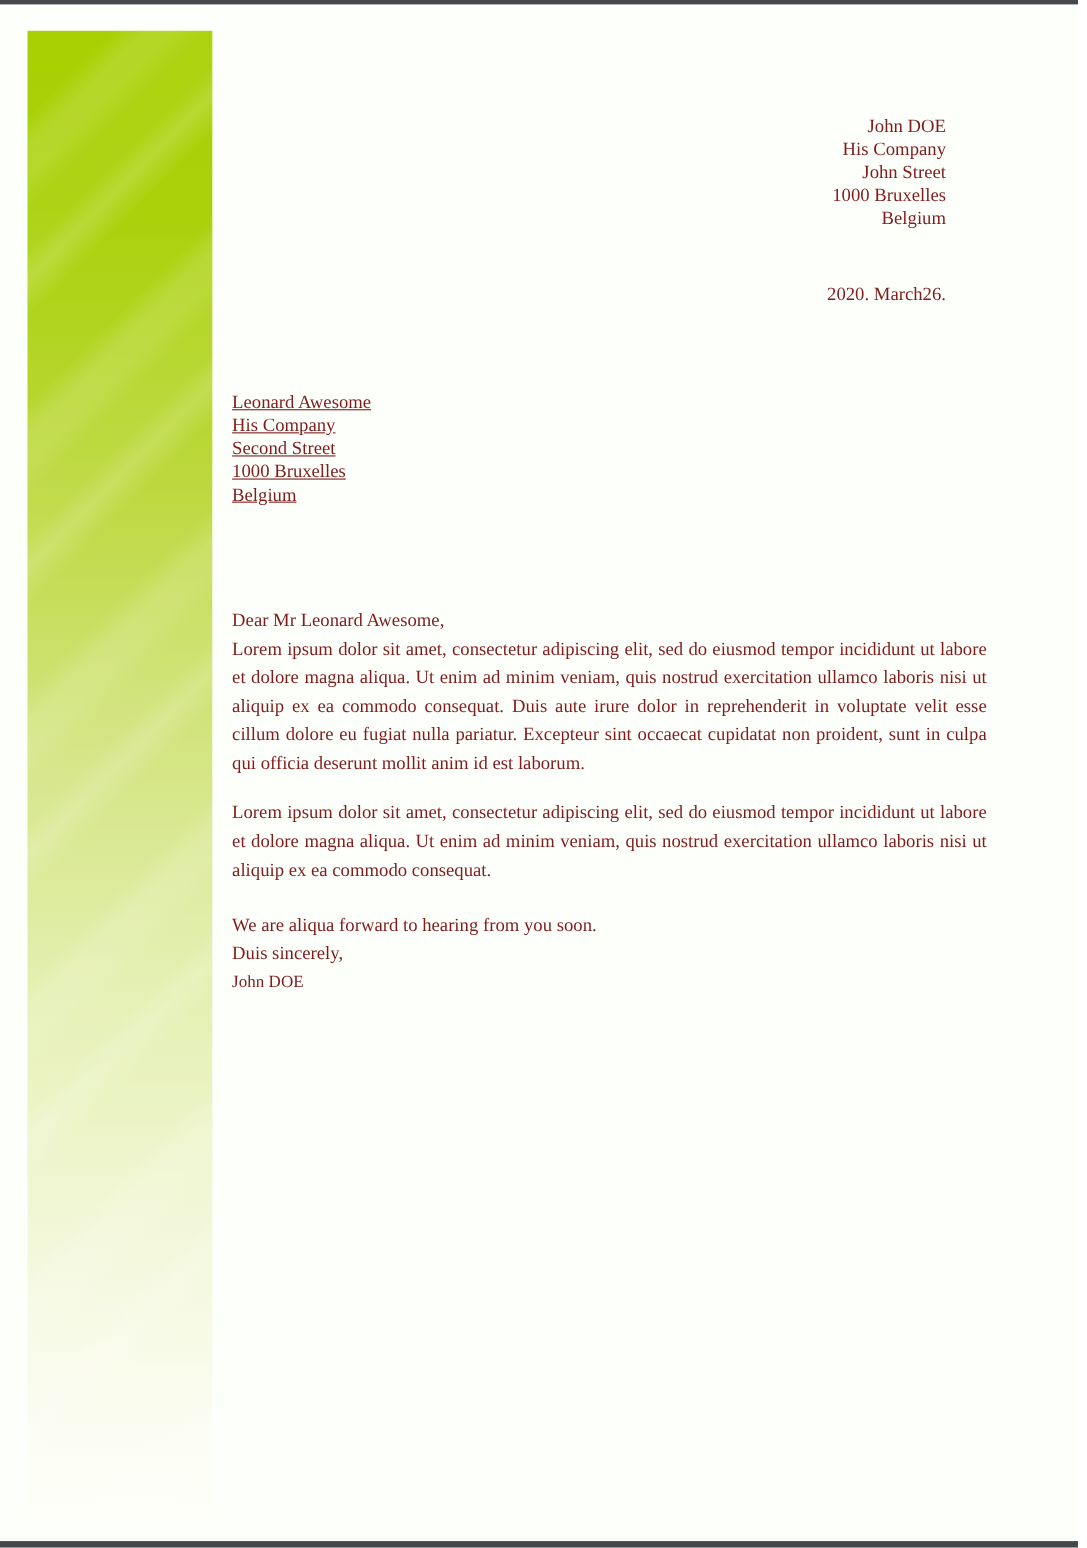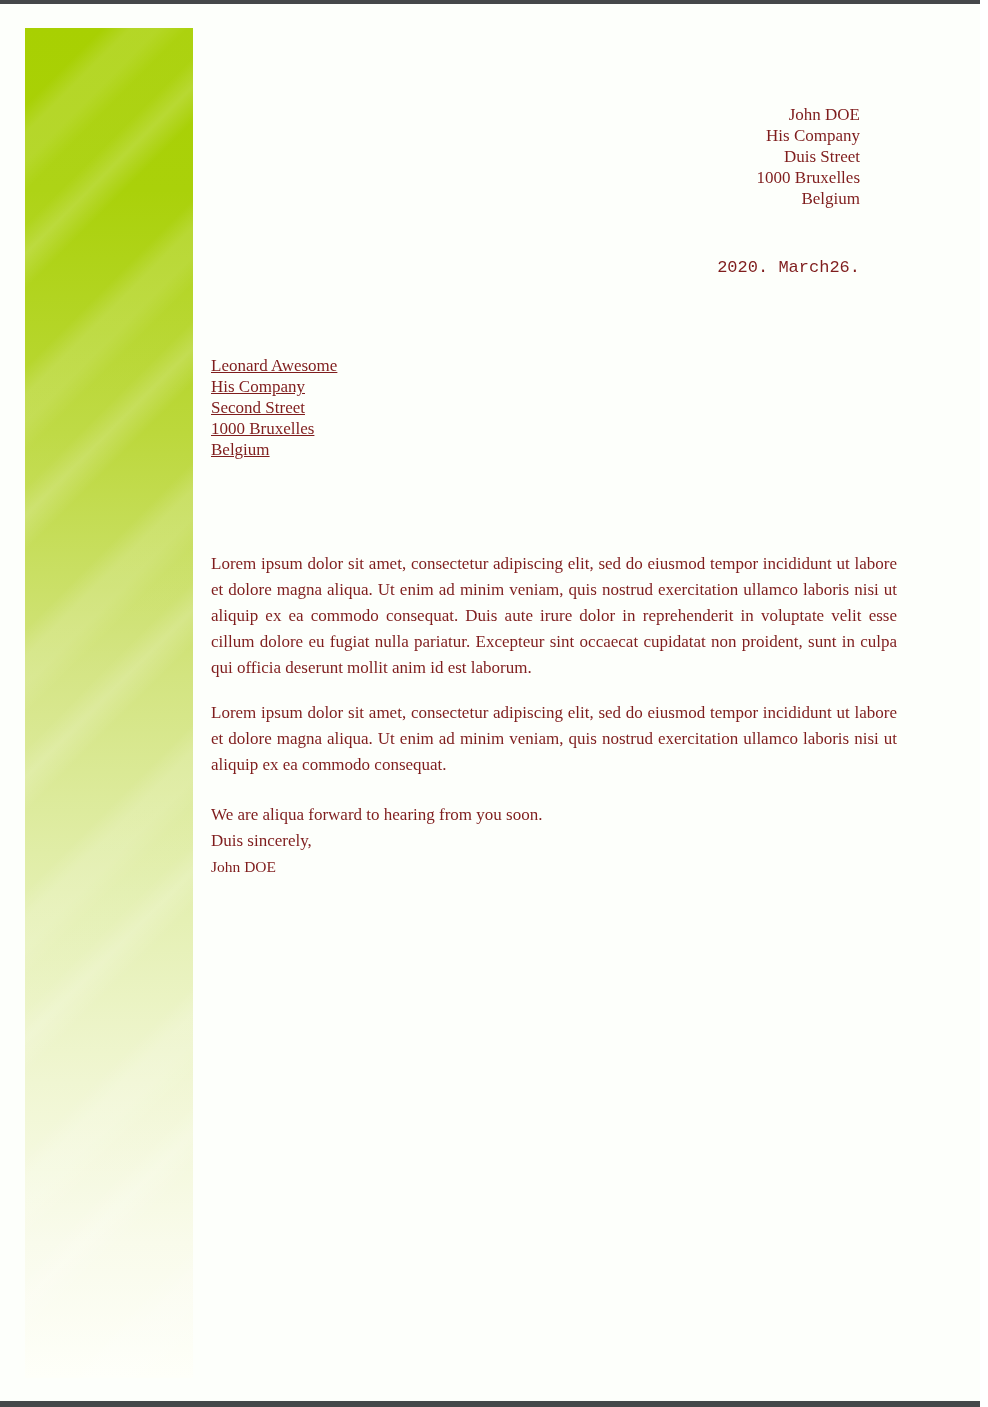--- a/index.html
+++ b/index.html
@@ -51,21 +51,20 @@
     text-align: right;
     font-size: 17px; line-height: 21px;
     white-space: nowrap;
   }
   .date {
     position: absolute;
     right: 120px; top: 257px;
     text-align: right;
     font-size: 17px; line-height: 21px;
     white-space: nowrap;
-    font-family: Liberation Mono, monospace;
   }
   .recipient {
     position: absolute;
     left: 211px; top: 355px;
     text-align: left;
     font-size: 17px; line-height: 21px;
     white-space: nowrap;
     text-decoration: underline;
   }
   .letter-body {
@@ -88,36 +87,37 @@
 
 <div class="page">
 
   <div class="edge-bar top"></div>
 
   <div class="sidebar"></div>
 
   <div class="sender">
     <div>John DOE</div>
     <div>His Company</div>
-    <div>Duis Street</div>
+    <div>John Street</div>
     <div>1000 Bruxelles</div>
     <div>Belgium</div>
   </div>
 
   <div class="date">2020. March26.</div>
 
   <div class="recipient">
     <div>Leonard Awesome</div>
     <div>His Company</div>
     <div>Second Street</div>
     <div>1000 Bruxelles</div>
     <div>Belgium</div>
   </div>
 
   <div class="letter-body">
+    <p class="salutation">Dear Mr Leonard Awesome,</p>
     <p class="para first">Lorem ipsum dolor sit amet, consectetur adipiscing elit, sed do eiusmod tempor incididunt ut labore et dolore magna aliqua. Ut enim ad minim veniam, quis nostrud exercitation ullamco laboris nisi ut aliquip ex ea commodo consequat. Duis aute irure dolor in reprehenderit in voluptate velit esse cillum dolore eu fugiat nulla pariatur. Excepteur sint occaecat cupidatat non proident, sunt in culpa qui officia deserunt mollit anim id est laborum.</p>
     <p class="para second">Lorem ipsum dolor sit amet, consectetur adipiscing elit, sed do eiusmod tempor incididunt ut labore et dolore magna aliqua. Ut enim ad minim veniam, quis nostrud exercitation ullamco laboris nisi ut aliquip ex ea commodo consequat.</p>
     <p class="closing-line">We are aliqua forward to hearing from you soon.</p>
     <p class="valediction">Duis sincerely,</p>
     <p class="signature">John DOE</p>
   </div>
 
   <div class="edge-bar bottom"></div>
 
 </div>

